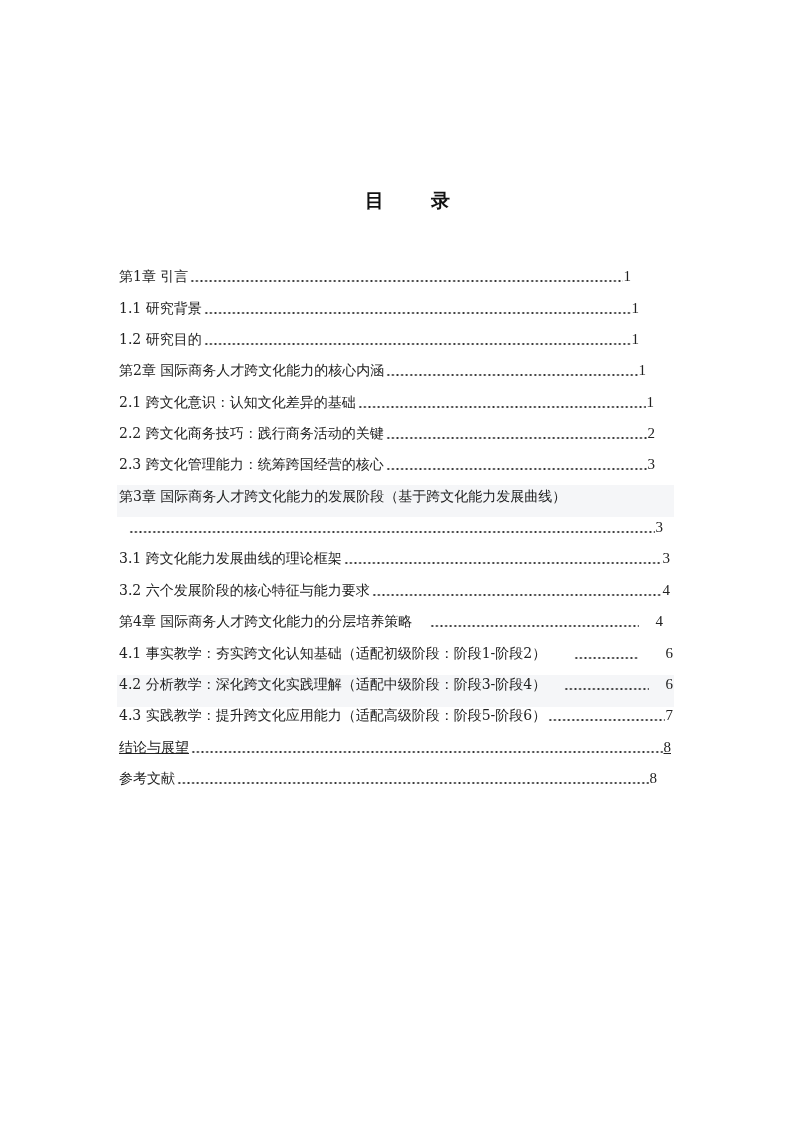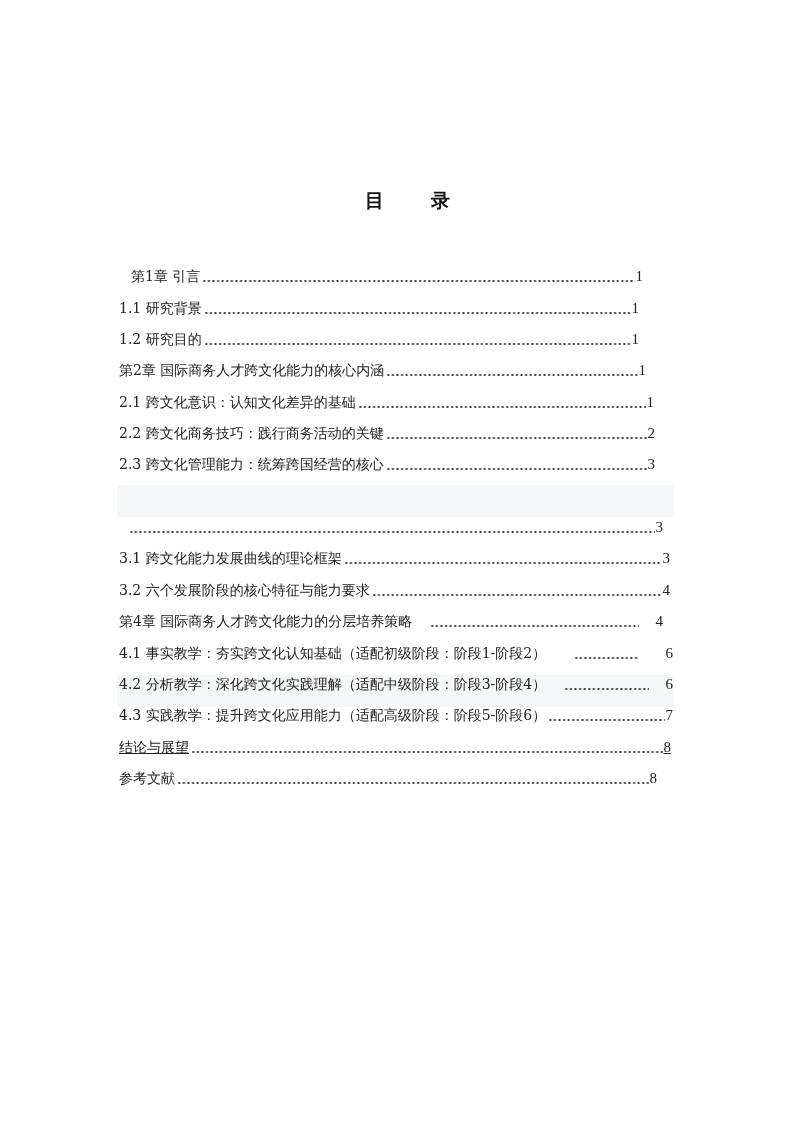--- a/index.html
+++ b/index.html
@@ -72,21 +72,21 @@
 </head>
 <body>
 
 <div class="page">
 
   <div class="toc-title">目　录</div>
 
   <div class="highlight" style="left:117px; top:485px; width:557px; height:32px;"></div>
   <div class="highlight" style="left:117px; top:675px; width:557px; height:32px;"></div>
 
-  <div class="toc-row" style="top:265px; width:512px;margin-left:12px;">
+  <div class="toc-row" style="top:265px; width:512px;">
     <span class="label">第1章  引言 </span>
     <span class="leader"></span>
     <span class="page-num">1</span>
   </div>
 
   <div class="toc-row" style="top:297px; width:520px;">
     <span class="label">1.1  研究背景</span>
     <span class="leader"></span>
     <span class="page-num">1</span>
   </div>
@@ -114,20 +114,23 @@
     <span class="leader"></span>
     <span class="page-num">2</span>
   </div>
 
   <div class="toc-row" style="top:453px; width:536px;">
     <span class="label">2.3  跨文化管理能力：统筹跨国经营的核心</span>
     <span class="leader"></span>
     <span class="page-num">3</span>
   </div>
 
+  <div class="toc-row" style="top:485px; width:555px;">
+    <span class="label">第3章  国际商务人才跨文化能力的发展阶段（基于跨文化能力发展曲线）</span>
+  </div>
   <div class="toc-row" style="top:516px; left:128px; width:535px;">
     <span class="leader"></span>
     <span class="page-num">3</span>
   </div>
 
   <div class="toc-row" style="top:547px; width:551px;">
     <span class="label">3.1  跨文化能力发展曲线的理论框架</span>
     <span class="leader"></span>
     <span class="page-num">3</span>
   </div>

